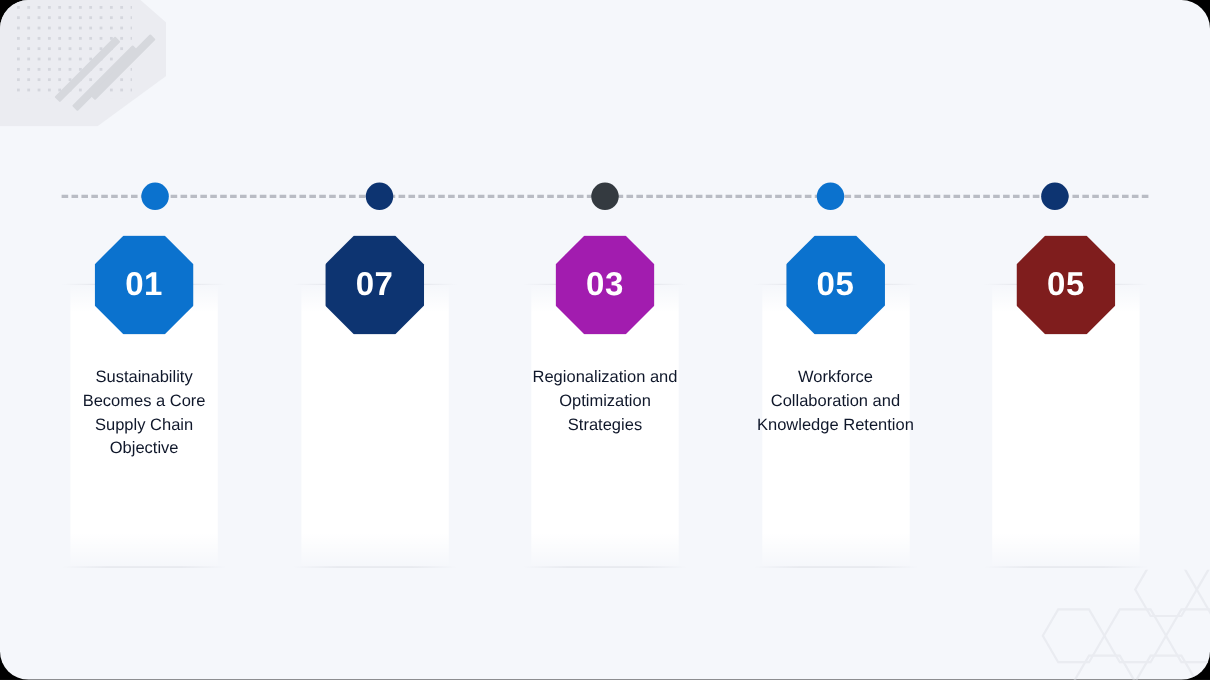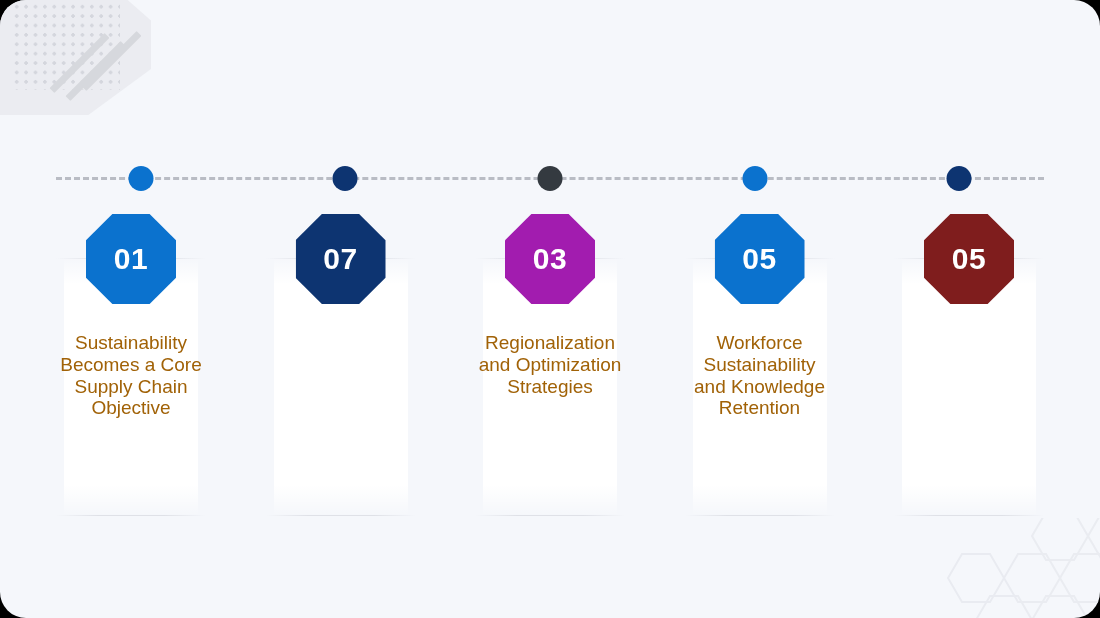--- a/index.html
+++ b/index.html
@@ -183,22 +183,22 @@
     letter-spacing: .5px;
     line-height: 1;
   }
 
   .card .caption {
     position: absolute;
     left: 0;
     right: 0;
     top: 118px;
     text-align: center;
-    color: #a16207;
-    font-size: 19px;
+    color: #0f172a;
+    font-size: 15px;
     line-height: 21.8px;
     padding: 0 2px;
   }
 </style>
 </head>
 <body>
 
 <div id="canvas" style="background: rgb(245, 247, 251);">
 
   <div class="deco-tl">
@@ -257,21 +257,21 @@
         <span class="num">03</span>
       </div>
       <div class="caption">Regionalization and Optimization Strategies</div>
     </div>
 
     <div class="card">
       <div class="panel"></div>
       <div class="badge" style="background: rgb(11, 114, 206);">
         <span class="num">05</span>
       </div>
-      <div class="caption">Workforce Sustainability and Knowledge Retention</div>
+      <div class="caption">Workforce Collaboration and Knowledge Retention</div>
     </div>
 
     <div class="card">
       <div class="panel"></div>
       <div class="badge" style="background: #7f1d1d;">
         <span class="num">05</span>
       </div>
     </div>
 
   </div>

